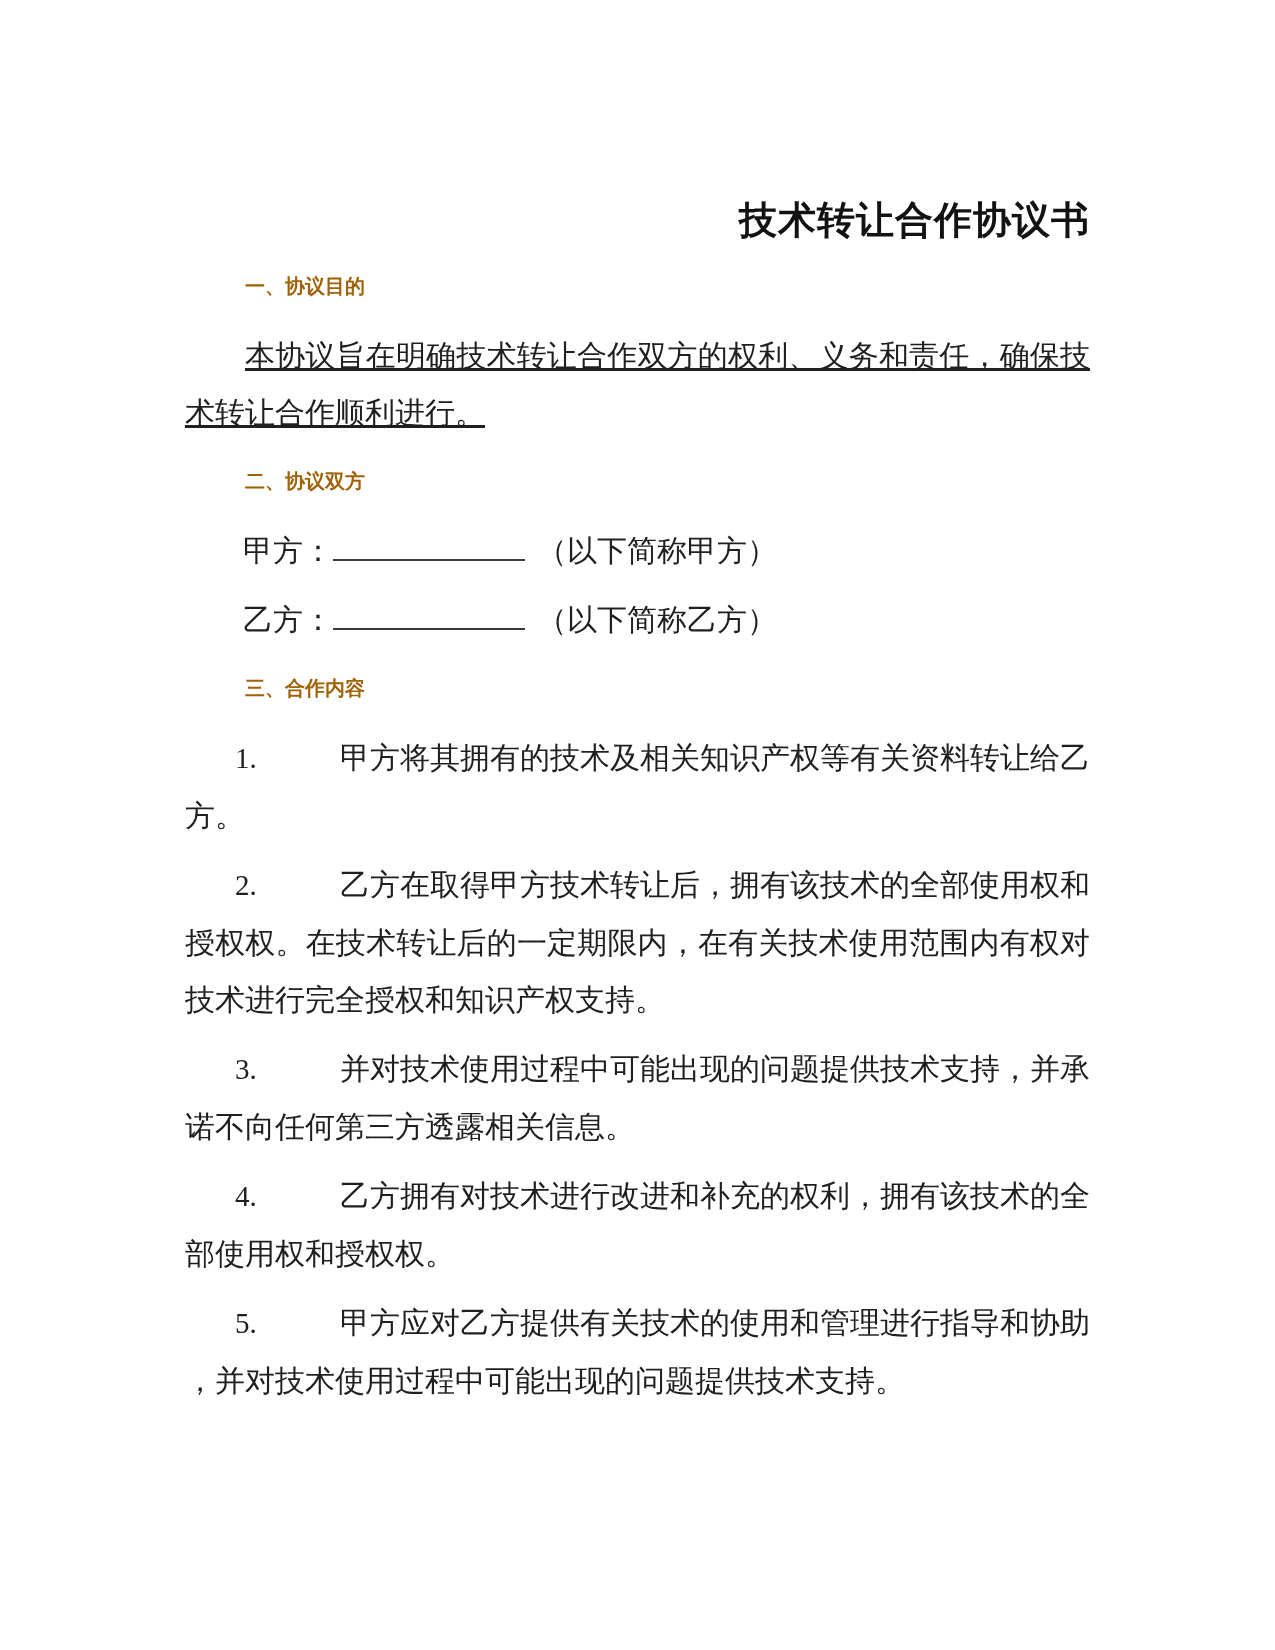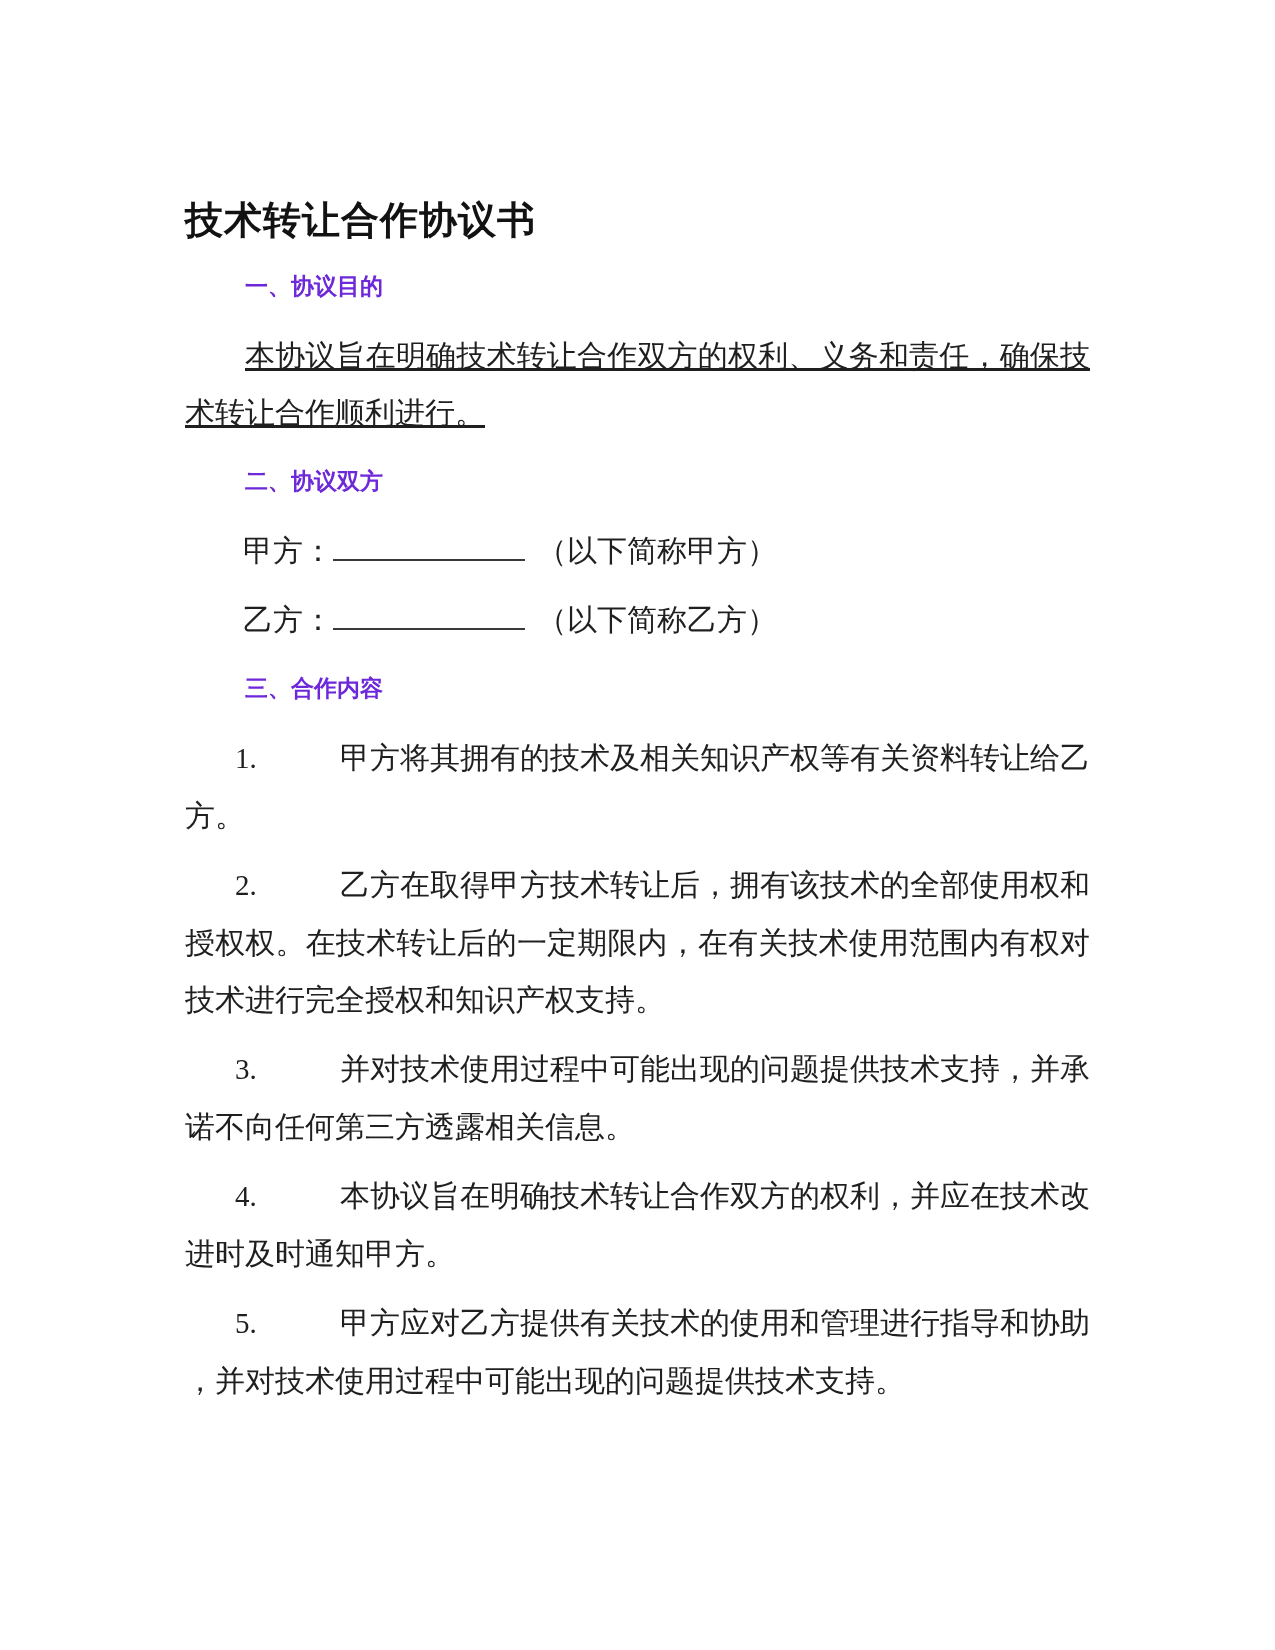--- a/index.html
+++ b/index.html
@@ -14,44 +14,44 @@
     background: #ffffff;
     box-sizing: border-box;
     padding: 196px 185px 0 185px;
     color: #1f1f1f;
     overflow: hidden;
   }
   .content { width: 905px; }
 
   .doc-title {
     margin: 0 0 14px 0;
-    text-align: left;
+    text-align: right;
     font-size: 38px;
     line-height: 48px;
     font-weight: 700;
     letter-spacing: 1px;
     color: #121212;
   }
   .doc-title .th {
     font-family: "Liberation Sans", "DejaVu Sans", sans-serif;
     font-weight: 900;
   }
   .doc-title .tn {
     font-family: "Liberation Serif", "DejaVu Serif", serif;
     font-weight: 700;
   }
 
   .heading {
     margin: 0 0 12px 0;
     font-family: "Liberation Sans", "DejaVu Sans", sans-serif;
     font-weight: 700;
-    font-size: 23px;
+    font-size: 20px;
     line-height: 57px;
     text-indent: 60px;
-    color: #6d28d9;
+    color: #a16207;
   }
 
   .para, .item, .party {
     margin: 0 0 12px 0;
     font-size: 30px;
     line-height: 57px;
     text-align: justify;
     line-break: anywhere;
     color: #1f1f1f;
   }
@@ -95,18 +95,18 @@
     <p class="party"><span>乙方：</span><span class="blank"></span><span class="suffix">（以下简称乙方）</span></p>
 
     <h2 class="heading">三、合作内容</h2>
 
     <p class="item"><span class="num">1.</span><span>甲方将其拥有的技术及相关知识产权等有关资料转让给乙方。</span></p>
 
     <p class="item"><span class="num">2.</span><span>乙方在取得甲方技术转让后，拥有该技术的全部使用权和授权权。在技术转让后的一定期限内，在有关技术使用范围内有权对技术进行完全授权和知识产权支持。</span></p>
 
     <p class="item"><span class="num">3.</span><span>并对技术使用过程中可能出现的问题提供技术支持，并承诺不向任何第三方透露相关信息。</span></p>
 
-    <p class="item"><span class="num">4.</span><span>本协议旨在明确技术转让合作双方的权利，并应在技术改进时及时通知甲方。</span></p>
+    <p class="item"><span class="num">4.</span><span>乙方拥有对技术进行改进和补充的权利，拥有该技术的全部使用权和授权权。</span></p>
 
     <p class="item"><span class="num">5.</span><span>甲方应对乙方提供有关技术的使用和管理进行指导和协助，并对技术使用过程中可能出现的问题提供技术支持。</span></p>
 
   </div>
 </div>
 
 </body></html>

